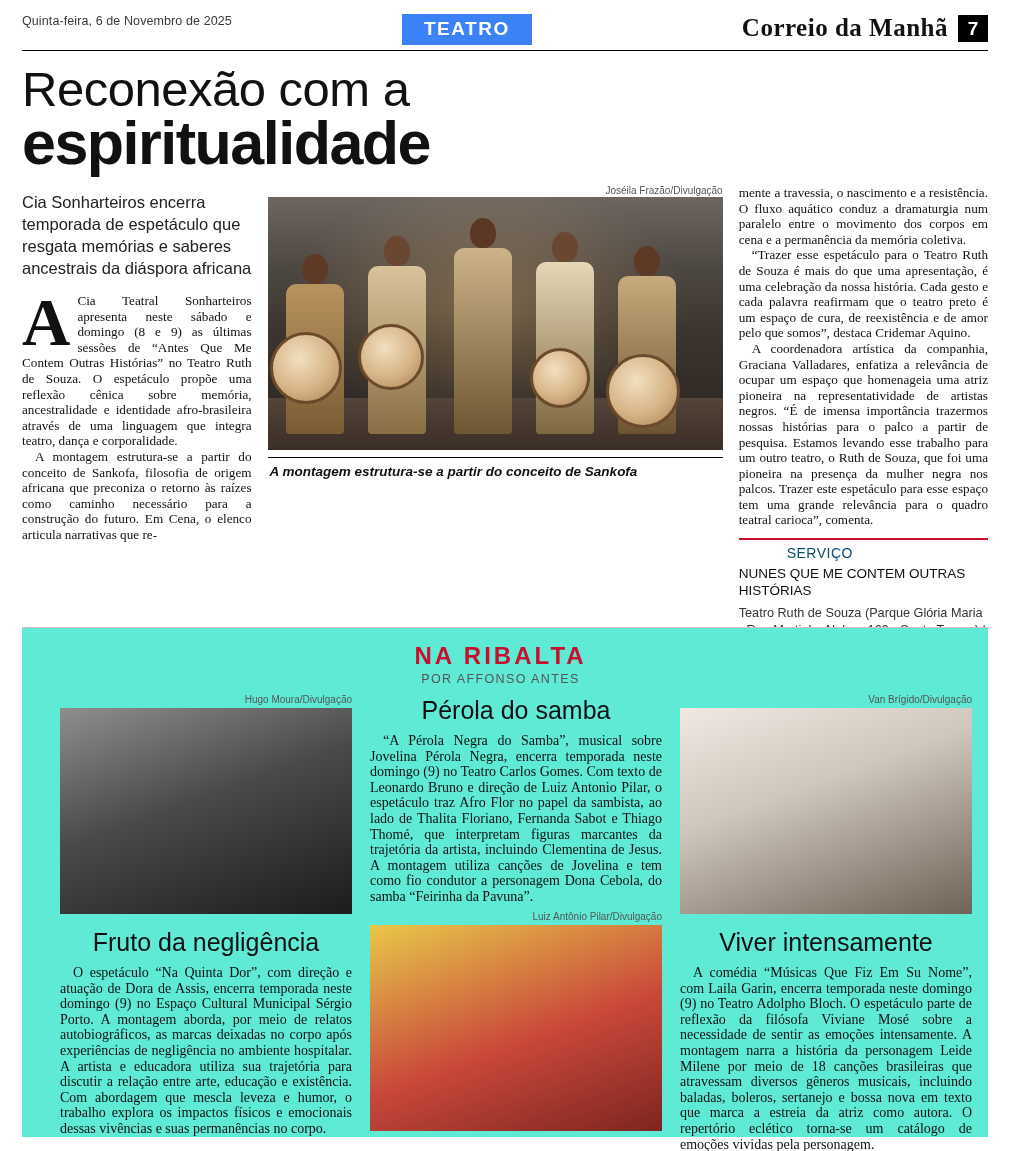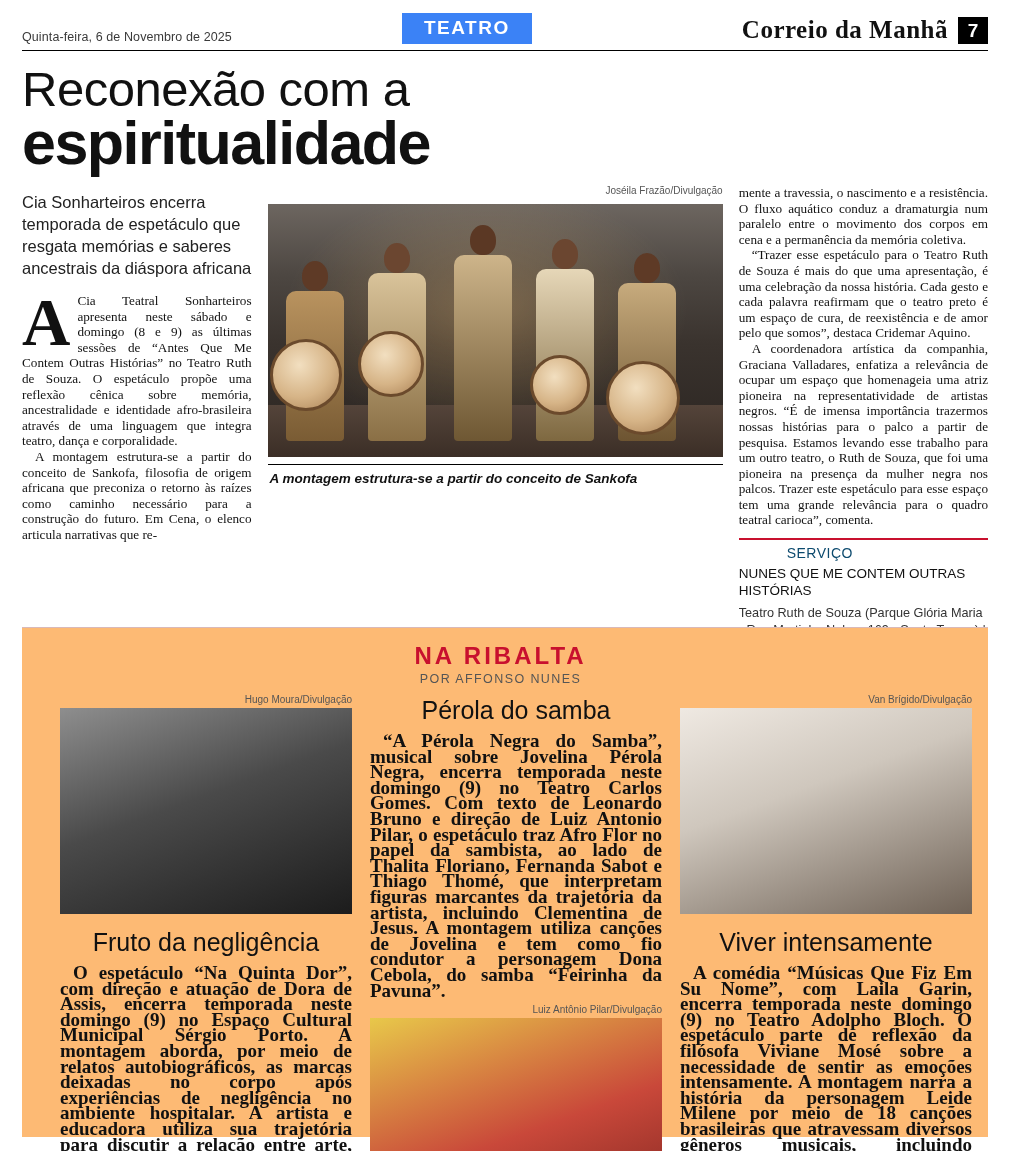--- a/index.html
+++ b/index.html
@@ -9,21 +9,21 @@
     background:#ffffff;
     font-family:"Liberation Serif", serif;
     color:#111;
     position:relative;
     overflow:hidden;
   }
   .page { width:1010px; height:1151px; position:relative; padding:0 22px; }
 
   
   .masthead {
-    display:flex; align-items:flex-end; justify-content:space-between;
+    display:flex; align-items:flex-start; justify-content:space-between;
     height:44px; padding-top:14px;
   }
   .masthead-date {
     font-family:"Liberation Sans", sans-serif;
     font-size:12.5px; color:#3a3a3a; letter-spacing:.1px;
   }
   .section-flag {
     background:#3b82f6; color:#fff;
     font-family:"Liberation Sans", sans-serif;
     font-weight:bold; font-size:19px; letter-spacing:1.5px;
@@ -63,21 +63,21 @@
   .col-right{ width:252px; }
 
   .standfirst {
     font-family:"Liberation Sans", sans-serif;
     font-size:16.5px; line-height:22px; color:#222; font-weight:400;
     margin-top:6px;
   }
 
   .photo-credit {
     font-family:"Liberation Sans", sans-serif;
-    font-size:10px; color:#555; text-align:right; margin-bottom:8px;
+    font-size:10px; color:#555; text-align:right; margin-bottom:1px;
   }
   .photo {
     width:100%; height:253px; position:relative; overflow:hidden;
     background:#2b2118;
   }
   .photo.stage {
     background:
       radial-gradient(ellipse at 48% 42%, rgba(255,200,120,.30) 0%, rgba(60,40,30,0) 60%),
       linear-gradient(180deg,#6d6660 0%,#4d4742 28%,#3a332e 55%,#2a2420 100%);
   }
@@ -128,21 +128,21 @@
     line-height:17px; color:#111; margin-bottom:6px;
   }
   .servico-text {
     font-family:"Liberation Sans", sans-serif; font-size:12.7px;
     line-height:17px; color:#333;
   }
 
   
   .ribalta {
     position:absolute; left:22px; right:22px; bottom:14px;
-    background:#fdba74; border-top:1px solid #d9b9b9;
+    background:#5eead4; border-top:1px solid #d9b9b9;
     height:510px; padding:14px 16px 10px 7px;
   }
   .ribalta-title {
     text-align:center; color:#c8102e;
     font-family:"Liberation Sans", sans-serif; font-weight:bold;
     font-size:24px; letter-spacing:3px;
   }
   .ribalta-by {
     text-align:center; color:#555;
     font-family:"Liberation Sans", sans-serif; font-size:12.5px;
@@ -156,22 +156,22 @@
   }
   .rib-photo { width:100%; height:206px; overflow:hidden; position:relative; }
   .rib-photo.p1 { background:linear-gradient(160deg,#8e8e8e 0%,#4a4a4a 45%,#1c1c1c 100%); }
   .rib-photo.p2 { background:linear-gradient(160deg,#e8c84a 0%,#c9483a 55%,#7d2520 100%); height:206px; }
   .rib-photo.p3 { background:linear-gradient(160deg,#efe9e2 0%,#cfc7bd 40%,#6f6256 100%); }
   .rib-head {
     font-family:"Liberation Sans", sans-serif; font-weight:400;
     font-size:25px; color:#111; text-align:center; margin:14px 0 8px 0;
   }
   .rib-text {
-    font-family:"Liberation Serif", serif; font-size:19px;
-    line-height:15.6px; text-align:justify; color:#111;font-weight:bold;
+    font-family:"Liberation Serif", serif; font-size:14px;
+    line-height:15.6px; text-align:justify; color:#111;
   }
   .rib-text p { margin:0; text-indent:13px; }
   .mid-pad { padding-top:6px; }
 </style>
 </head>
 <body>
 
 <div class="page">
 
   <div class="masthead">
@@ -253,21 +253,21 @@
     <div class="c body-col">
       <p class="first">metem à travessia atlântica e aos saberes apagados pelo processo colonial, propondo uma reconexão com a espiritualidade e os afetos que fundamentam a cultura negra no Brasil.</p>
     </div>
     <div class="c body-col">
       <p class="first">Com encenação de Cridemar Aquino e direção de movimento assinada por Aedda Mafalda, o trabalho utiliza a água como elemento simbólico central, representando simultanea-</p>
     </div>
   </div>
 
   <div class="ribalta">
     <div class="ribalta-title">NA RIBALTA</div>
-    <div class="ribalta-by">POR AFFONSO NUNES</div>
+    <div class="ribalta-by">POR AFFONSO ANTES</div>
 
     <div class="rib-grid">
 
       <div class="rib-col">
         <div class="rib-credit">Hugo Moura/Divulgação</div>
         <div class="rib-photo p1"></div>
         <div class="rib-head">Fruto da negligência</div>
         <div class="rib-text">
           <p>O espetáculo “Na Quinta Dor”, com direção e atuação de Dora de Assis, encerra temporada neste domingo (9) no Espaço Cultural Municipal Sérgio Porto. A montagem aborda, por meio de relatos autobiográficos, as marcas deixadas no corpo após experiências de negligência no ambiente hospitalar. A artista e educadora utiliza sua trajetória para discutir a relação entre arte, educação e existência. Com abordagem que mescla leveza e humor, o trabalho explora os impactos físicos e emocionais dessas vivências e suas permanências no corpo.</p>
         </div>

